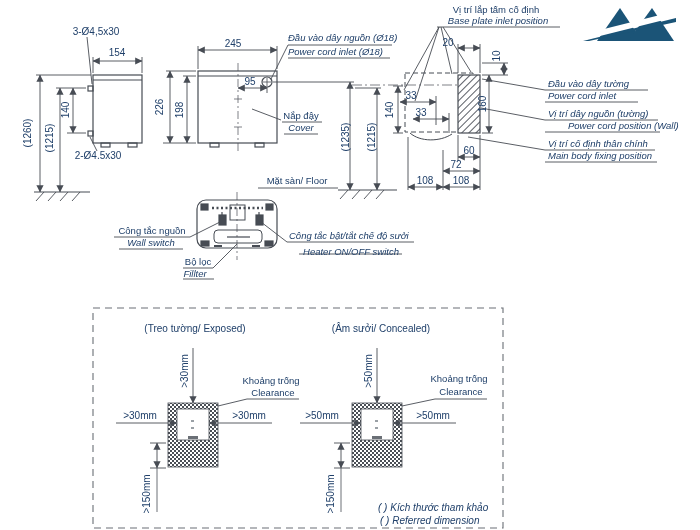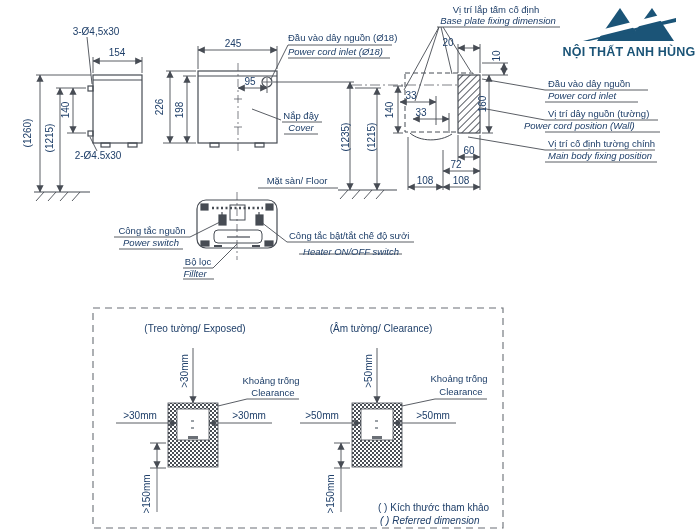--- a/index.html
+++ b/index.html
@@ -1,21 +1,21 @@
 <!DOCTYPE html>
 <html><head>
 <meta charset="utf-8">
 <style>
   html,body{margin:0;padding:0;background:#fff;}
   #page{position:relative;width:700px;height:530px;background:#fff;overflow:hidden;
         font-family:"Liberation Sans",sans-serif;}
   svg.linework{position:absolute;left:0;top:0;}
   .lbl{position:absolute;font-family:"Liberation Sans",sans-serif;font-size:10px;
        color:#20406a;white-space:nowrap;line-height:1;transform:translate(-50%,-50%);}
-  .la{transform:translate(0,-50%);}
+  .la{transform:translate(0,-50%);font-style:italic;}
   .rot{transform:translate(-50%,-50%) rotate(-90deg);}
   .it{font-style:italic;}
   .sm{font-size:9.5px;}
   .brand-text{font-weight:bold;font-size:12.5px;color:#1b5477;letter-spacing:.2px;}
 </style>
 </head>
 <body>
 
 <div id="page">
 
@@ -238,57 +238,56 @@
   <div class="lbl rot" style="left:180px;top:110px">198</div>
   <div class="lbl la sm" style="left:288px;top:38px">Đầu vào dây nguồn (Ø18)</div>
   <div class="lbl la sm it" style="left:288px;top:52px">Power cord inlet (Ø18)</div>
   <div class="lbl sm" style="left:301px;top:116px">Nắp đậy</div>
   <div class="lbl sm it" style="left:301px;top:128px">Cover</div>
   <div class="lbl rot" style="left:346px;top:137px">(1235)</div>
   <div class="lbl rot" style="left:372px;top:137px">(1215)</div>
   <div class="lbl sm" style="left:297px;top:181px">Mặt sàn/ Floor</div>
 
   <div class="lbl sm" style="left:496px;top:10px">Vị trí lắp tấm cố định</div>
-  <div class="lbl sm it" style="left:498px;top:21px">Base plate fixing dimension</div>
+  <div class="lbl sm it" style="left:498px;top:21px">Base plate inlet position</div>
   <div class="lbl" style="left:448px;top:43px">20</div>
   <div class="lbl rot" style="left:497px;top:56px">10</div>
   <div class="lbl" style="left:411px;top:96px">33</div>
   <div class="lbl" style="left:421px;top:113px">33</div>
   <div class="lbl rot" style="left:390px;top:110px">140</div>
   <div class="lbl rot" style="left:483px;top:104px">160</div>
   <div class="lbl" style="left:469px;top:151px">60</div>
   <div class="lbl" style="left:456px;top:165px">72</div>
   <div class="lbl" style="left:425px;top:181px">108</div>
   <div class="lbl" style="left:461px;top:181px">108</div>
-  <div class="lbl la sm" style="left:548px;top:84px">Đầu vào dây nguồn</div>
+  <div class="lbl la sm" style="left:548px;top:84px">Đầu vào dây tường</div>
   <div class="lbl la sm it" style="left:548px;top:96px">Power cord inlet</div>
   <div class="lbl la sm" style="left:548px;top:114px">Vị trí dây nguồn (tường)</div>
-  <div class="lbl la sm it" style="left:524px;top:126px">Power cord position (Wall)</div>
-  <div class="lbl la sm" style="left:548px;top:144px">Vị trí cố định tường chính</div>
+  <div class="lbl la sm it" style="left:568px;top:126px">Power cord position (Wall)</div>
+  <div class="lbl la sm" style="left:548px;top:144px">Vị trí cố định thân chính</div>
   <div class="lbl la sm it" style="left:548px;top:156px">Main body fixing position</div>
 
   <div class="lbl sm" style="left:152px;top:231px">Công tắc nguồn</div>
-  <div class="lbl sm it" style="left:151px;top:243px">Power switch</div>
+  <div class="lbl sm it" style="left:151px;top:243px">Wall switch</div>
   <div class="lbl la sm" style="left:289px;top:236px">Công tắc bật/tắt chế độ sưởi</div>
   <div class="lbl sm it" style="left:351px;top:252px">Heater ON/OFF switch</div>
   <div class="lbl sm" style="left:198px;top:262px">Bộ lọc</div>
   <div class="lbl sm it" style="left:195px;top:274px">Fillter</div>
 
   <div class="lbl" style="left:195px;top:329px">(Treo tường/ Exposed)</div>
-  <div class="lbl" style="left:381px;top:329px">(Âm tường/ Clearance)</div>
+  <div class="lbl" style="left:381px;top:329px">(Âm sưởi/ Concealed)</div>
   <div class="lbl rot" style="left:185px;top:371px">&gt;30mm</div>
   <div class="lbl" style="left:140px;top:416px">&gt;30mm</div>
   <div class="lbl" style="left:249px;top:416px">&gt;30mm</div>
   <div class="lbl sm" style="left:271px;top:381px">Khoảng trống</div>
   <div class="lbl sm" style="left:273px;top:393px">Clearance</div>
   <div class="lbl rot" style="left:147px;top:494px">&gt;150mm</div>
   <div class="lbl rot" style="left:369px;top:371px">&gt;50mm</div>
   <div class="lbl" style="left:322px;top:416px">&gt;50mm</div>
   <div class="lbl" style="left:433px;top:416px">&gt;50mm</div>
   <div class="lbl sm" style="left:459px;top:379px">Khoảng trống</div>
   <div class="lbl sm" style="left:461px;top:392px">Clearance</div>
   <div class="lbl rot" style="left:331px;top:494px">&gt;150mm</div>
   <div class="lbl la" style="left:378px;top:508px">( ) Kích thước tham khảo</div>
   <div class="lbl la it" style="left:380px;top:521px">( ) Referred dimension</div>
 
-  <div class="lbl brand-text" style="left:629px;top:52px">NỘI THẤT ANH HÙNG</div>
 
 </div>
 
 </body></html>

